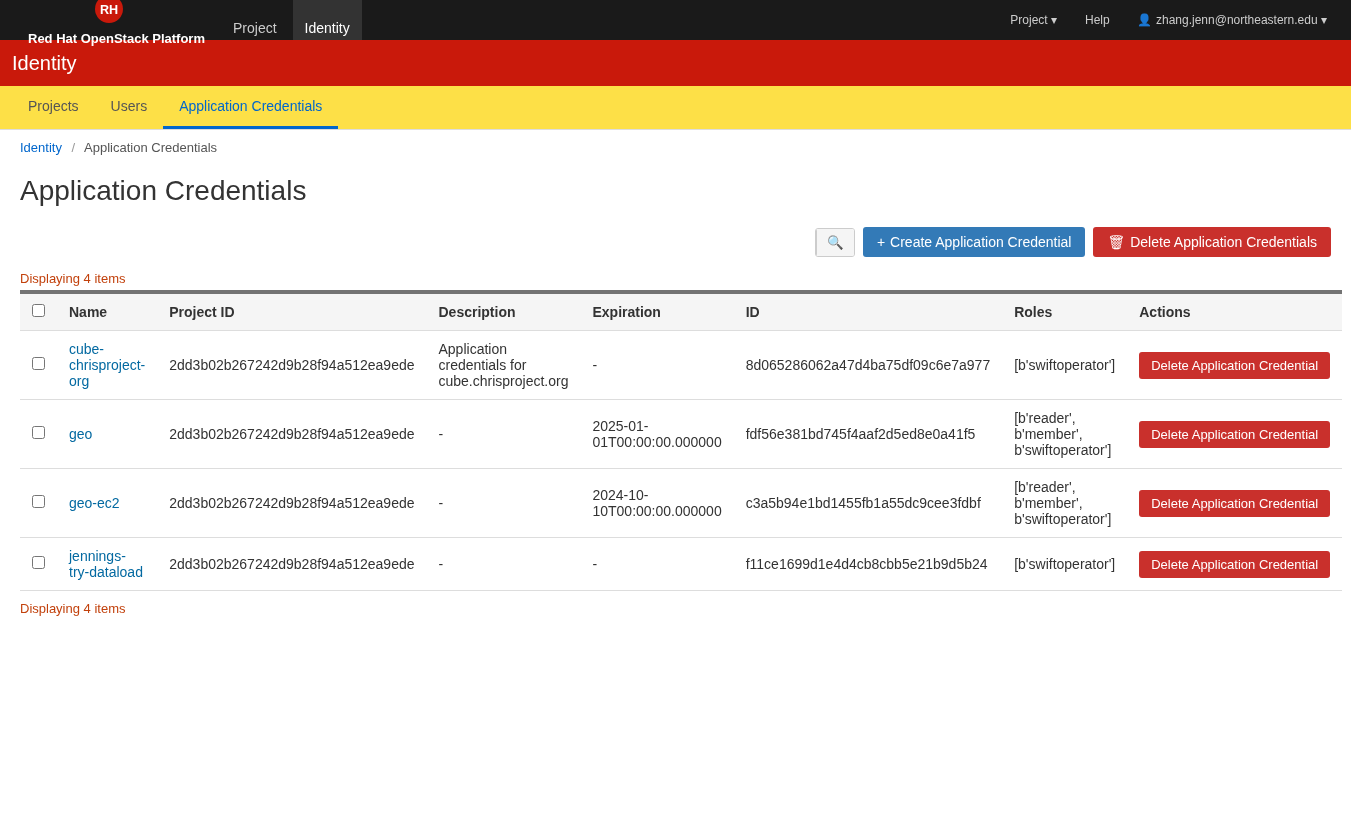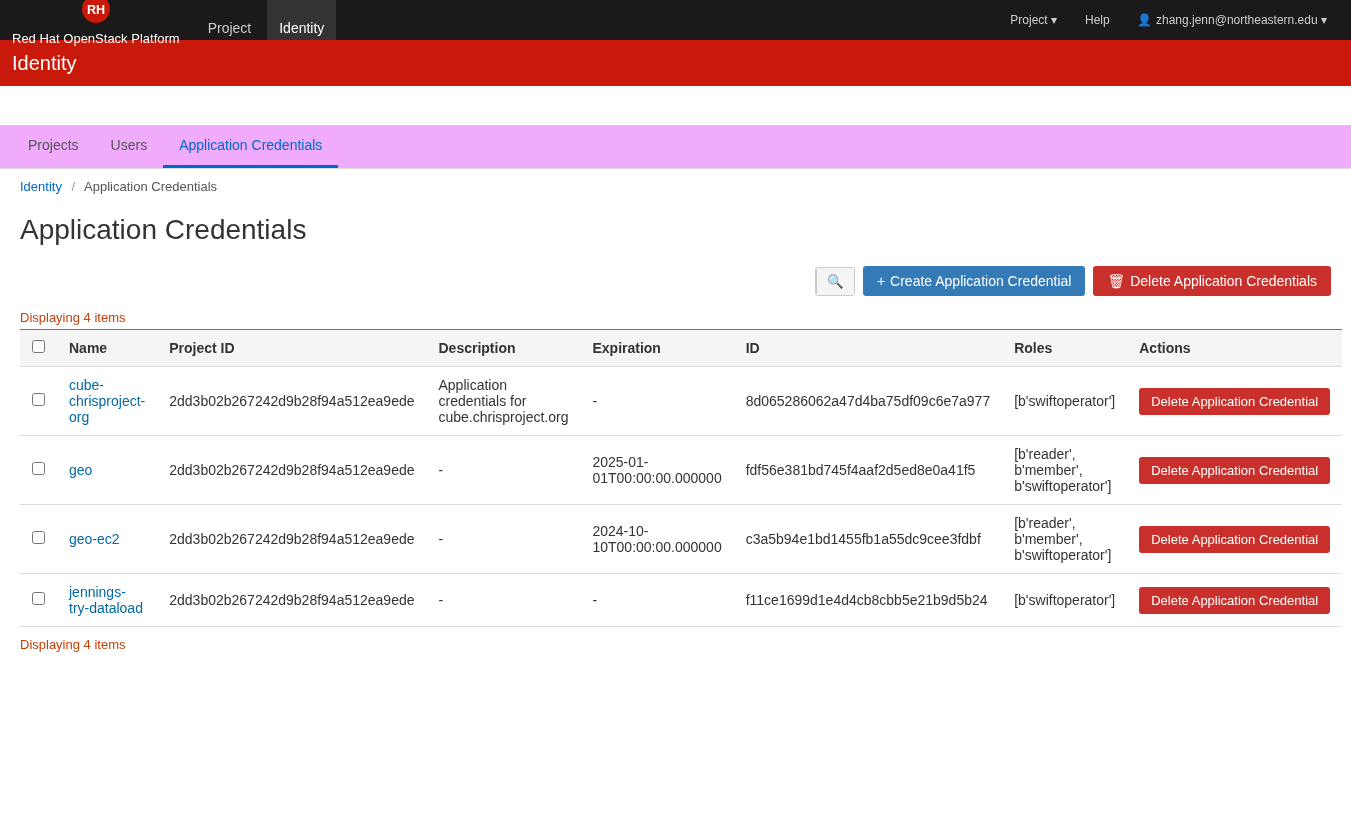--- a/index.html
+++ b/index.html
@@ -26,22 +26,23 @@
       margin-right: 12px;
       flex-direction: column;
     }
     .brand-logo {
       width: 28px;
       height: 28px;
     }
     .brand-text {
       color: #fff;
       font-size: 13px;
-      font-weight: 400;
+      font-weight: 700;
       white-space: nowrap;
+      margin-left: 16px;
     }
     .top-nav-btn {
       color: #ccc;
       background: transparent;
       border: none;
       padding: 20px 12px;
       cursor: pointer;
       font-size: 14px;
       height: 40px;
     }
@@ -69,25 +70,24 @@
       align-items: center;
     }
     .identity-bar-title {
       color: #fff;
       font-size: 20px;
       font-weight: 400;
     }
 
     
     .secondary-nav {
-      background: #f0abfc;
+      background: #fde047;
       border-bottom: 1px solid #ddd;
       display: flex;
       padding: 0 12px;
-      margin-top: 39px;
     }
     .secondary-nav-item {
       padding: 12px 16px;
       color: #555;
       cursor: pointer;
       text-decoration: none;
       font-size: 14px;
       border-bottom: 3px solid transparent;
     }
     .secondary-nav-item.active {
@@ -187,21 +187,21 @@
     }
 
     
     .data-table {
       width: 100%;
       border-collapse: collapse;
       font-size: 14px;
     }
     .data-table th {
       background: #f5f5f5;
-      border-top: 1px solid #737373;
+      border-top: 4px solid #737373;
       border-bottom: 1px solid #ddd;
       padding: 10px 12px;
       text-align: left;
       font-weight: 600;
       color: #333;
       white-space: nowrap;
     }
     .data-table td {
       border-bottom: 1px solid #ddd;
       padding: 10px 12px;

